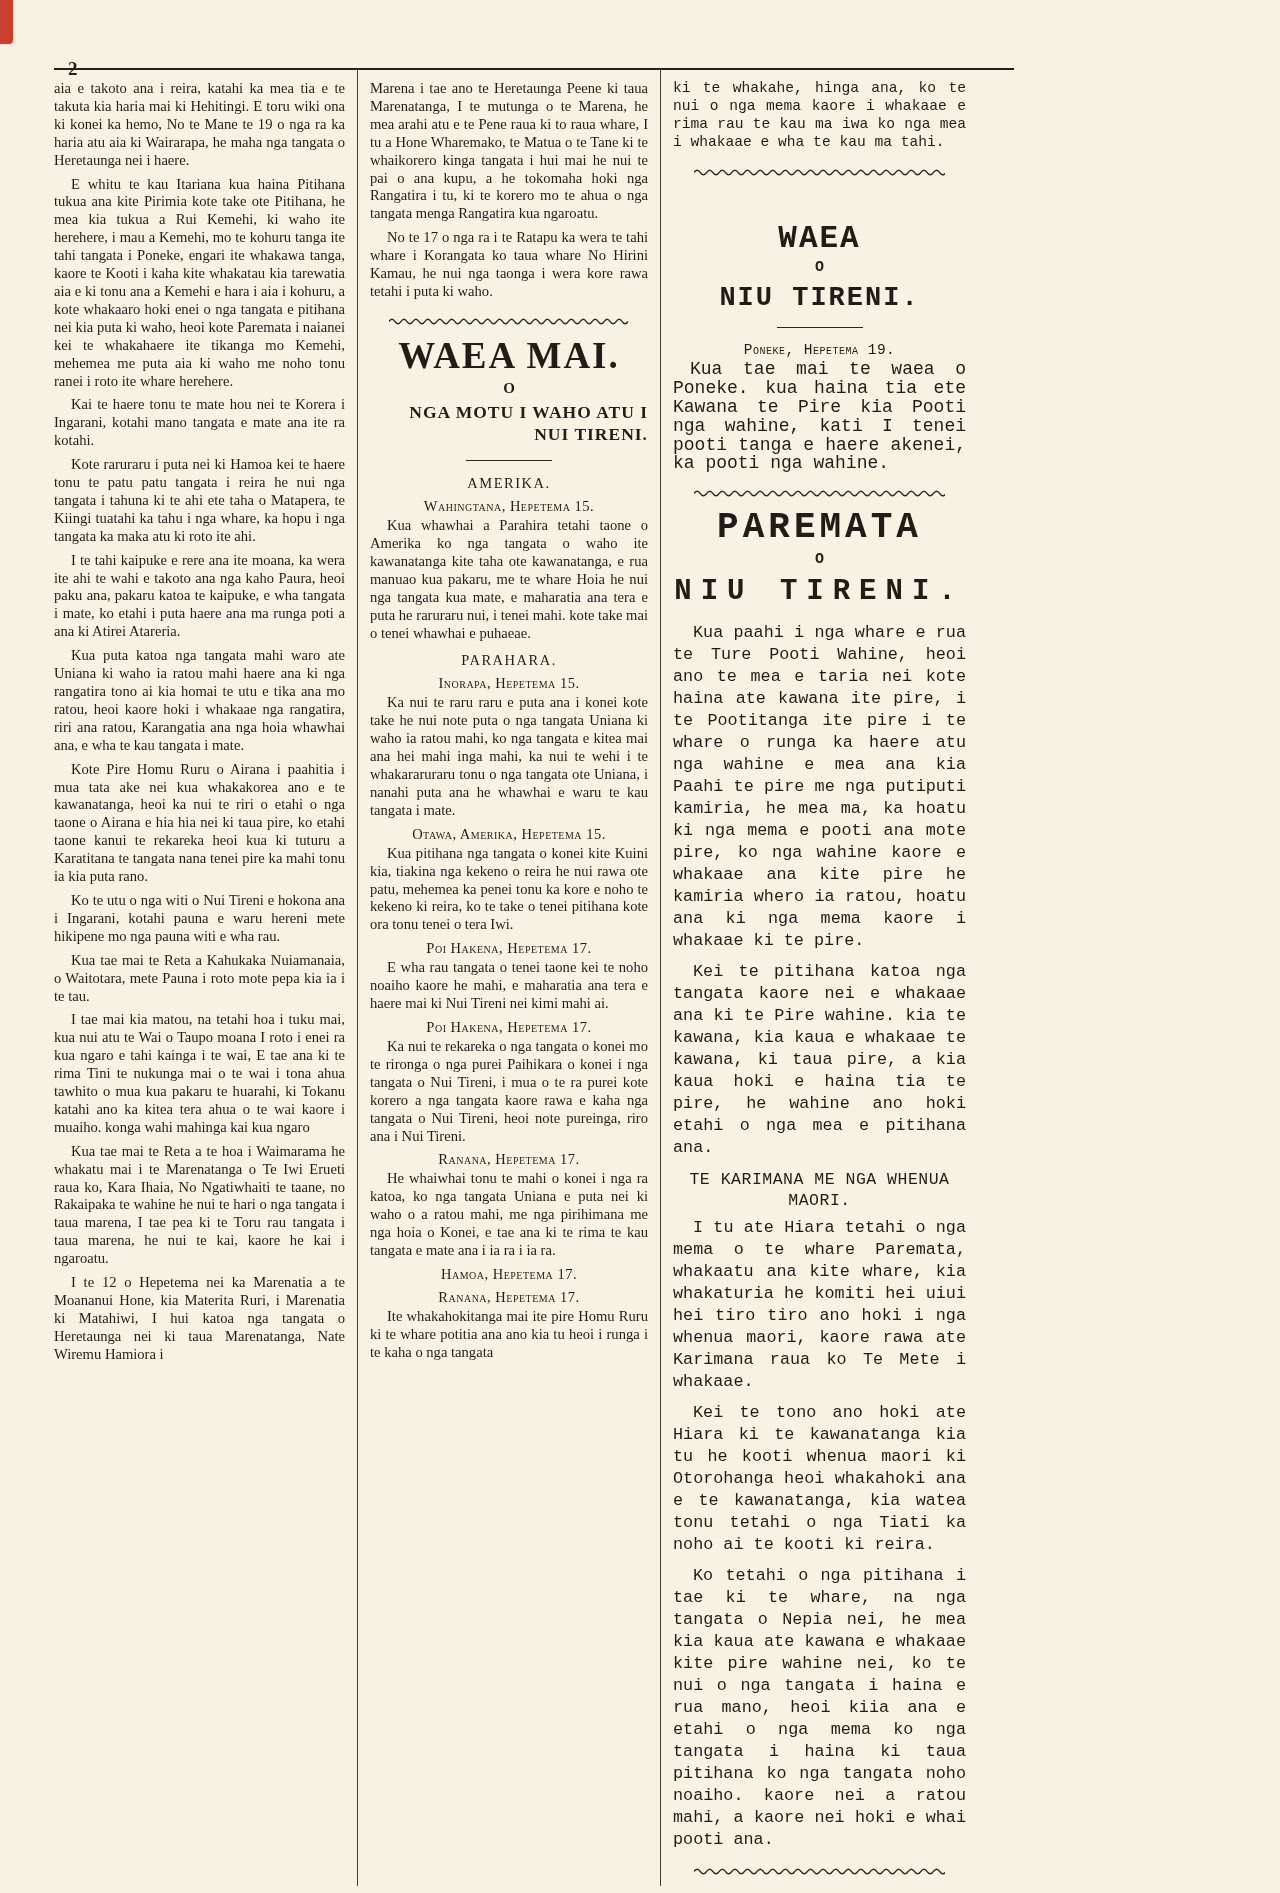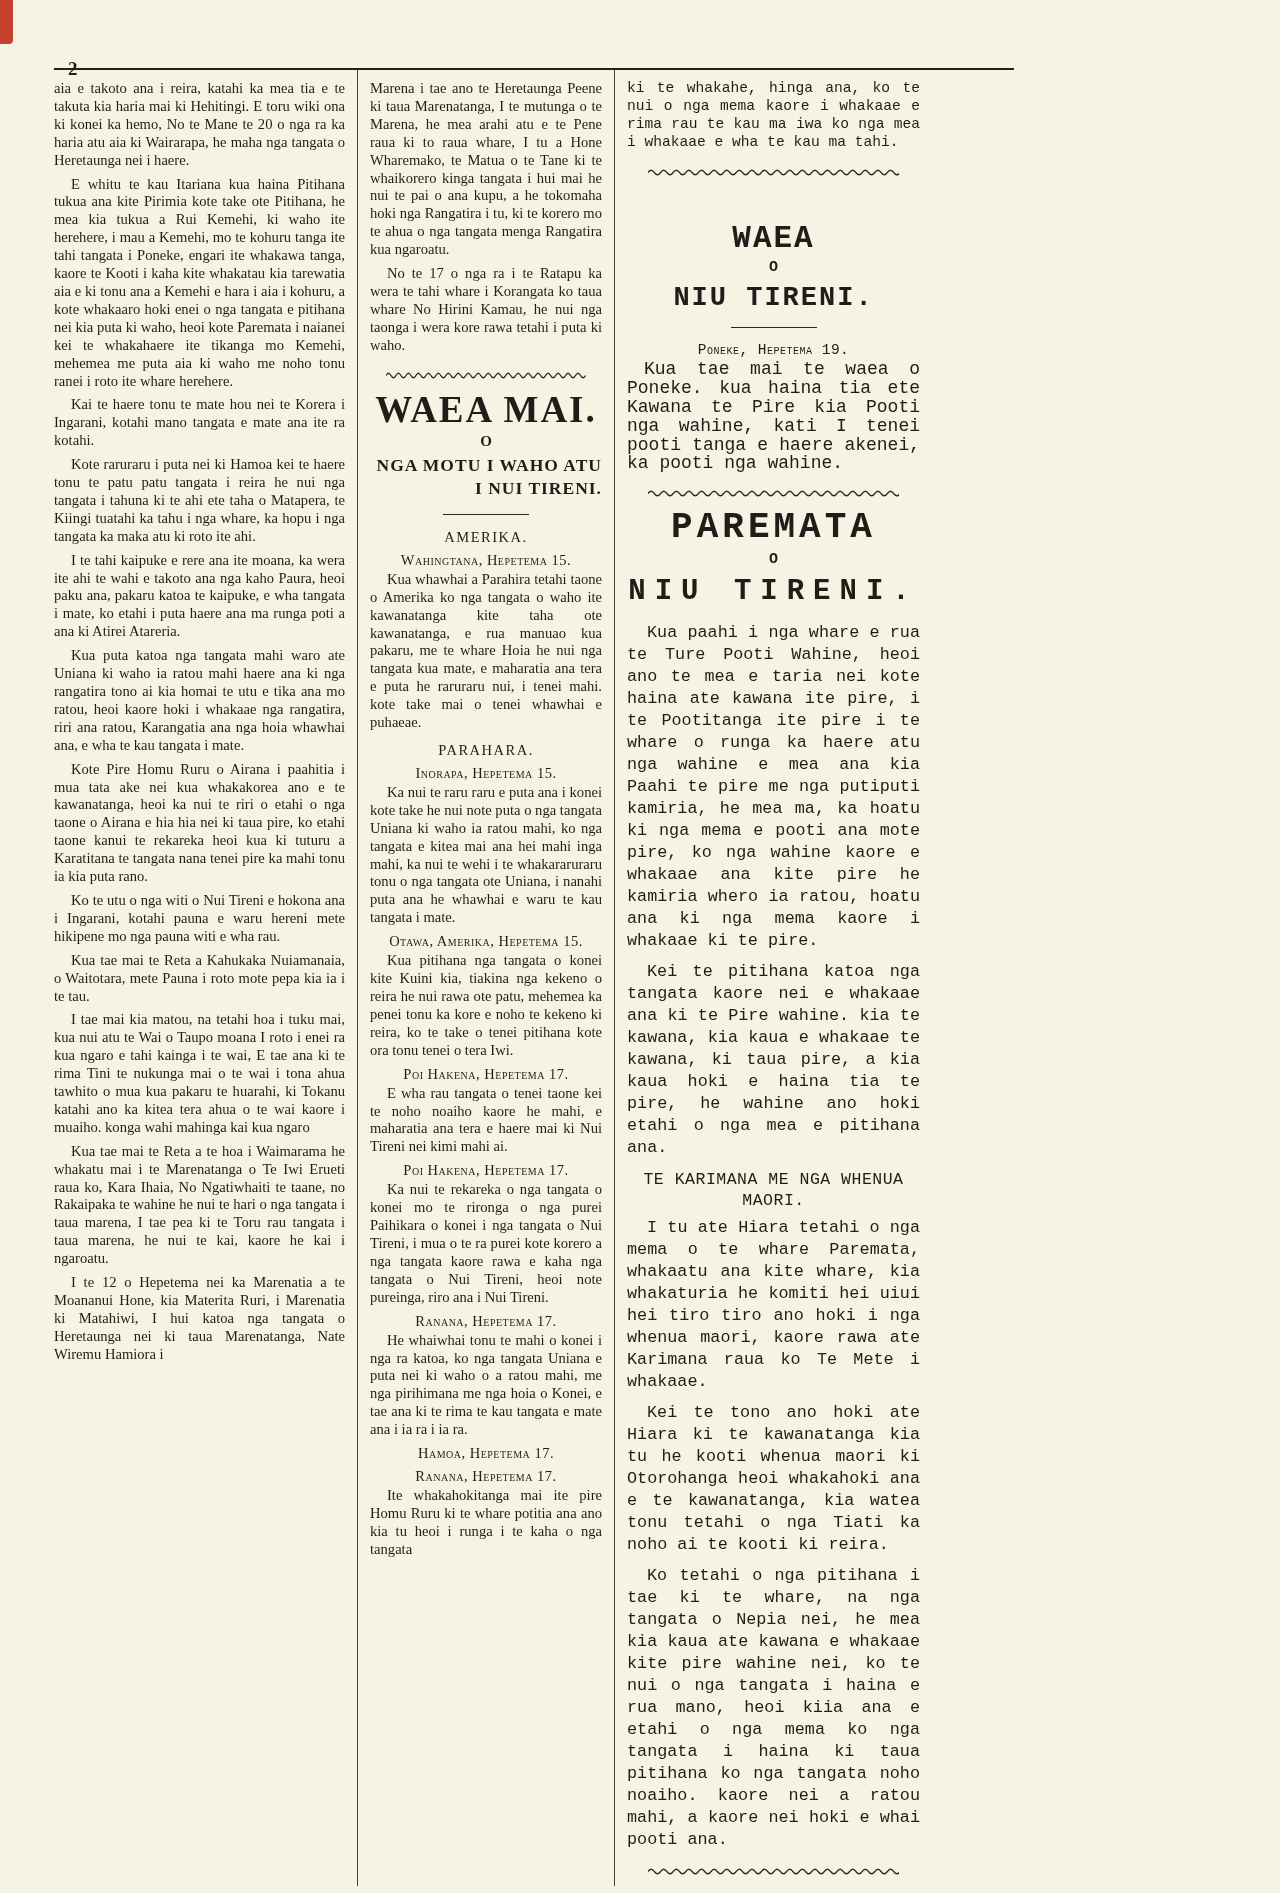--- a/index.html
+++ b/index.html
@@ -22,21 +22,21 @@
     border-radius: 0 0 4px 0;
   }
   .content { position: relative; margin-left: 54px; width: 960px; padding-top: 56px; }
   .pagenum { position: absolute; left: 14px; top: 58px; font-size: 19px; font-weight: bold; }
   .masthead { margin: 0; text-align: center; font-size: 18px; font-weight: bold; letter-spacing: 2px; }
   .headrule { border-bottom: 2.5px solid #24211c; margin-top: 12px; }
 
   .columns { display: flex; align-items: stretch; }
   .col { padding: 10px 12px 0; min-height: 1720px; }
   .col-1 { width: 303px; padding-left: 0; }
-  .col-2 { width: 258px; border-left: 1px solid #45413a; border-right: 1px solid #45413a; }
+  .col-2 { width: 304px; border-left: 1px solid #45413a; border-right: 1px solid #45413a; }
   .col-3 { width: 305px; padding-right: 0; font-family: Liberation Mono, monospace; }
 
   p { margin: 0 0 6px; text-align: justify; font-size: 14.6px; line-height: 17.9px; text-indent: 17px; }
   p.noindent { text-indent: 0; }
 
   .wavy { display: block; width: 86%; height: 9px; margin: 16px auto 10px; }
 
   .h-big { text-align: center; font-weight: bold; font-size: 37px; letter-spacing: 2px; margin: 8px 0 2px; line-height: 1.1; }
   .h-o { text-align: center; font-size: 15px; font-weight: bold; margin: 3px 0; }
   .h-sub { text-align: right; font-weight: bold; font-size: 17.5px; letter-spacing: 1px; margin: 4px 0 2px; line-height: 1.3; }
@@ -62,21 +62,21 @@
   <div class="content">
 
     <div>
       <span class="pagenum">2</span>
       <div class="headrule"></div>
     </div>
 
     <div class="columns">
 
       <div class="col col-1">
-        <p class="noindent">aia e takoto ana i reira, katahi ka mea tia e te takuta kia haria mai ki Hehitingi. E toru wiki ona ki konei ka hemo, No te Mane te 20 o nga ra ka haria atu aia ki Wairarapa, he maha nga tangata o Heretaunga nei i haere.</p>
+        <p class="noindent">aia e takoto ana i reira, katahi ka mea tia e te takuta kia haria mai ki Hehitingi. E toru wiki ona ki konei ka hemo, No te Mane te 19 o nga ra ka haria atu aia ki Wairarapa, he maha nga tangata o Heretaunga nei i haere.</p>
         <p>E whitu te kau Itariana kua haina Pitihana tukua ana kite Pirimia kote take ote Pitihana, he mea kia tukua a Rui Kemehi, ki waho ite herehere, i mau a Kemehi, mo te kohuru tanga ite tahi tangata i Poneke, engari ite whakawa tanga, kaore te Kooti i kaha kite whakatau kia tarewatia aia e ki tonu ana a Kemehi e hara i aia i kohuru, a kote whakaaro hoki enei o nga tangata e pitihana nei kia puta ki waho, heoi kote Paremata i naianei kei te whakahaere ite tikanga mo Kemehi, mehemea me puta aia ki waho me noho tonu ranei i roto ite whare herehere.</p>
         <p>Kai te haere tonu te mate hou nei te Korera i Ingarani, kotahi mano tangata e mate ana ite ra kotahi.</p>
         <p>Kote raruraru i puta nei ki Hamoa kei te haere tonu te patu patu tangata i reira he nui nga tangata i tahuna ki te ahi ete taha o Matapera, te Kiingi tuatahi ka tahu i nga whare, ka hopu i nga tangata ka maka atu ki roto ite ahi.</p>
         <p>I te tahi kaipuke e rere ana ite moana, ka wera ite ahi te wahi e takoto ana nga kaho Paura, heoi paku ana, pakaru katoa te kaipuke, e wha tangata i mate, ko etahi i puta haere ana ma runga poti a ana ki Atirei Atareria.</p>
         <p>Kua puta katoa nga tangata mahi waro ate Uniana ki waho ia ratou mahi haere ana ki nga rangatira tono ai kia homai te utu e tika ana mo ratou, heoi kaore hoki i whakaae nga rangatira, riri ana ratou, Karangatia ana nga hoia whawhai ana, e wha te kau tangata i mate.</p>
         <p>Kote Pire Homu Ruru o Airana i paahitia i mua tata ake nei kua whakakorea ano e te kawanatanga, heoi ka nui te riri o etahi o nga taone o Airana e hia hia nei ki taua pire, ko etahi taone kanui te rekareka heoi kua ki tuturu a Karatitana te tangata nana tenei pire ka mahi tonu ia kia puta rano.</p>
         <p>Ko te utu o nga witi o Nui Tireni e hokona ana i Ingarani, kotahi pauna e waru hereni mete hikipene mo nga pauna witi e wha rau.</p>
         <p>Kua tae mai te Reta a Kahukaka Nuiamanaia, o Waitotara, mete Pauna i roto mote pepa kia ia i te tau.</p>
         <p>I tae mai kia matou, na tetahi hoa i tuku mai, kua nui atu te Wai o Taupo moana I roto i enei ra kua ngaro e tahi kainga i te wai, E tae ana ki te rima Tini te nukunga mai o te wai i tona ahua tawhito o mua kua pakaru te huarahi, ki Tokanu katahi ano ka kitea tera ahua o te wai kaore i muaiho. konga wahi mahinga kai kua ngaro</p>
         <p>Kua tae mai te Reta a te hoa i Waimarama he whakatu mai i te Marenatanga o Te Iwi Erueti raua ko, Kara Ihaia, No Ngatiwhaiti te taane, no Rakaipaka te wahine he nui te hari o nga tangata i taua marena, I tae pea ki te Toru rau tangata i taua marena, he nui te kai, kaore he kai i ngaroatu.</p>

